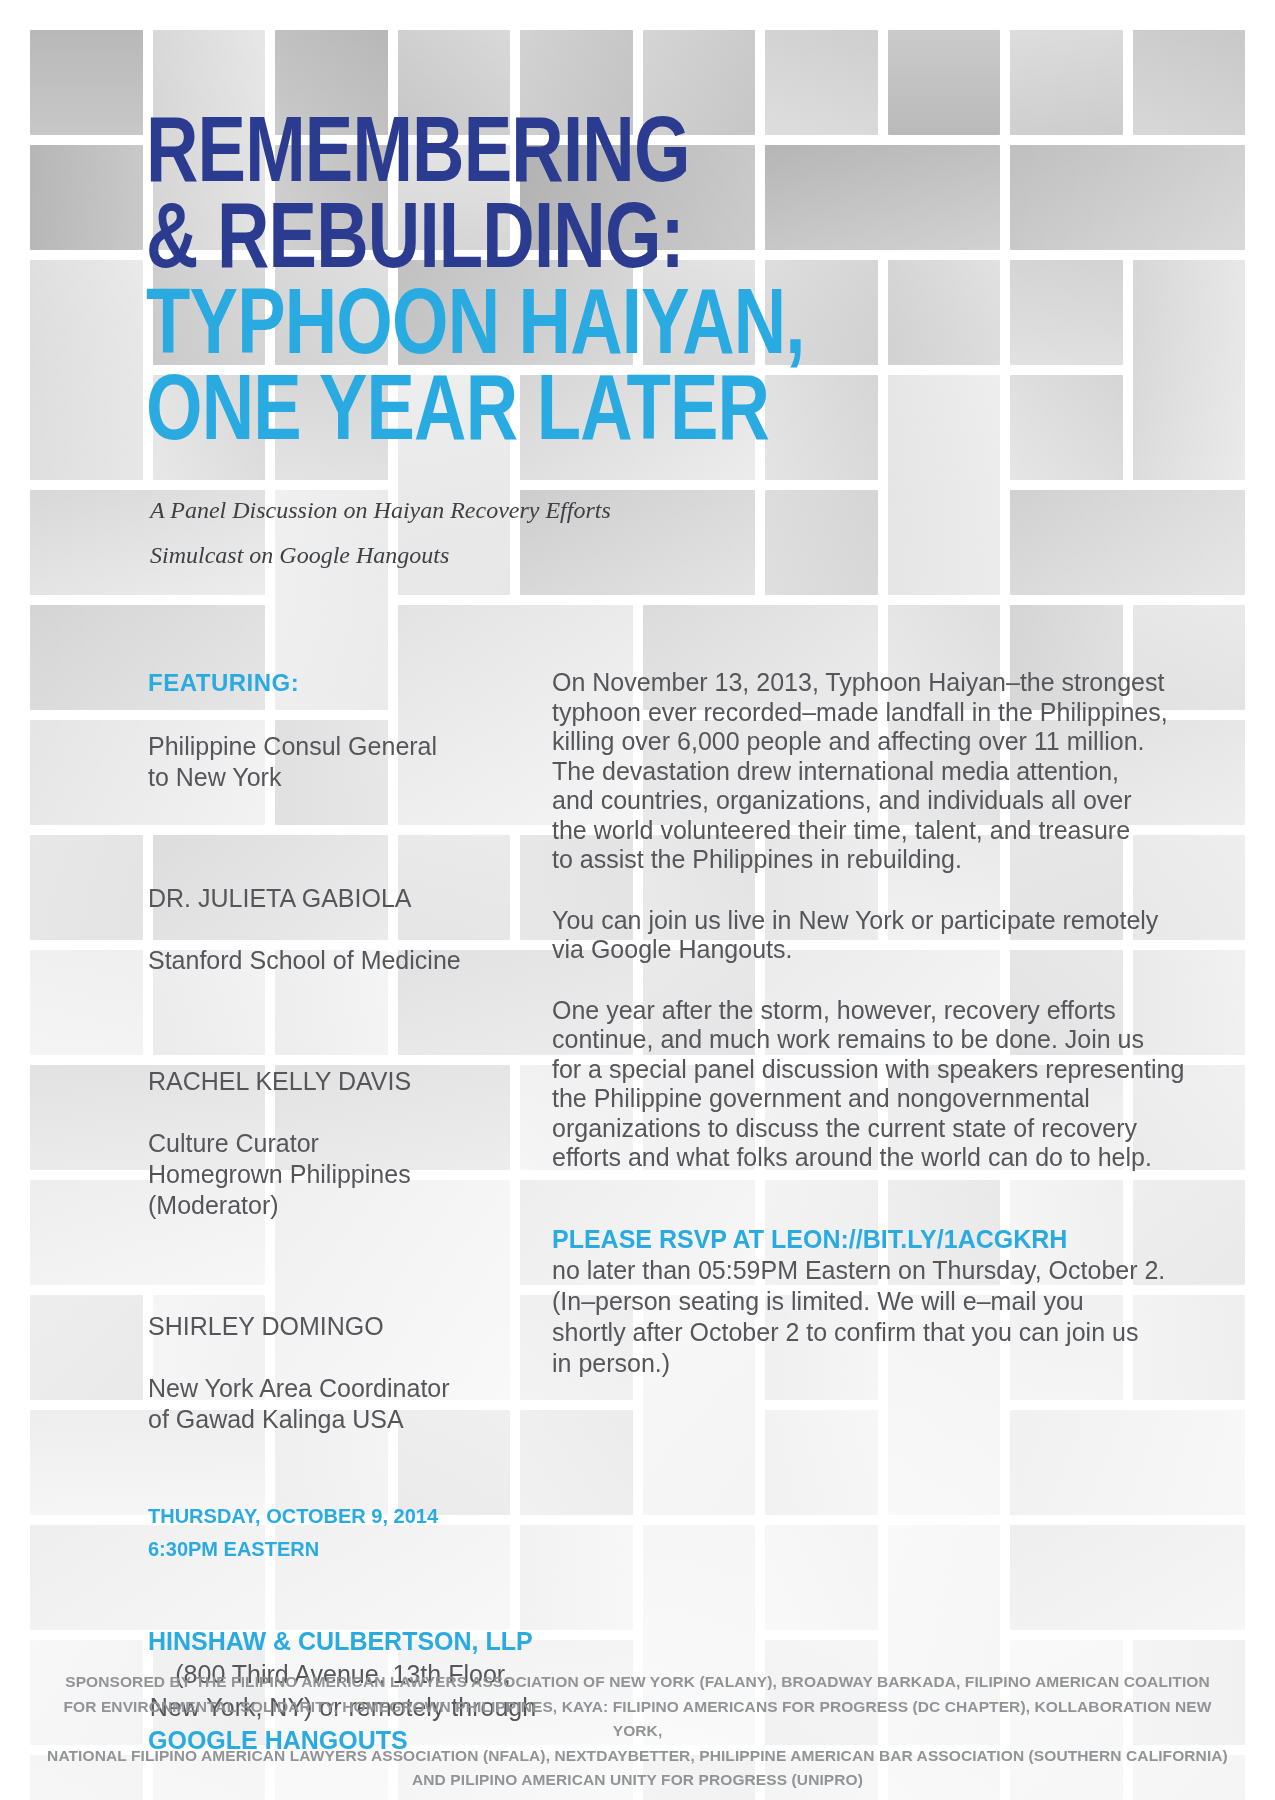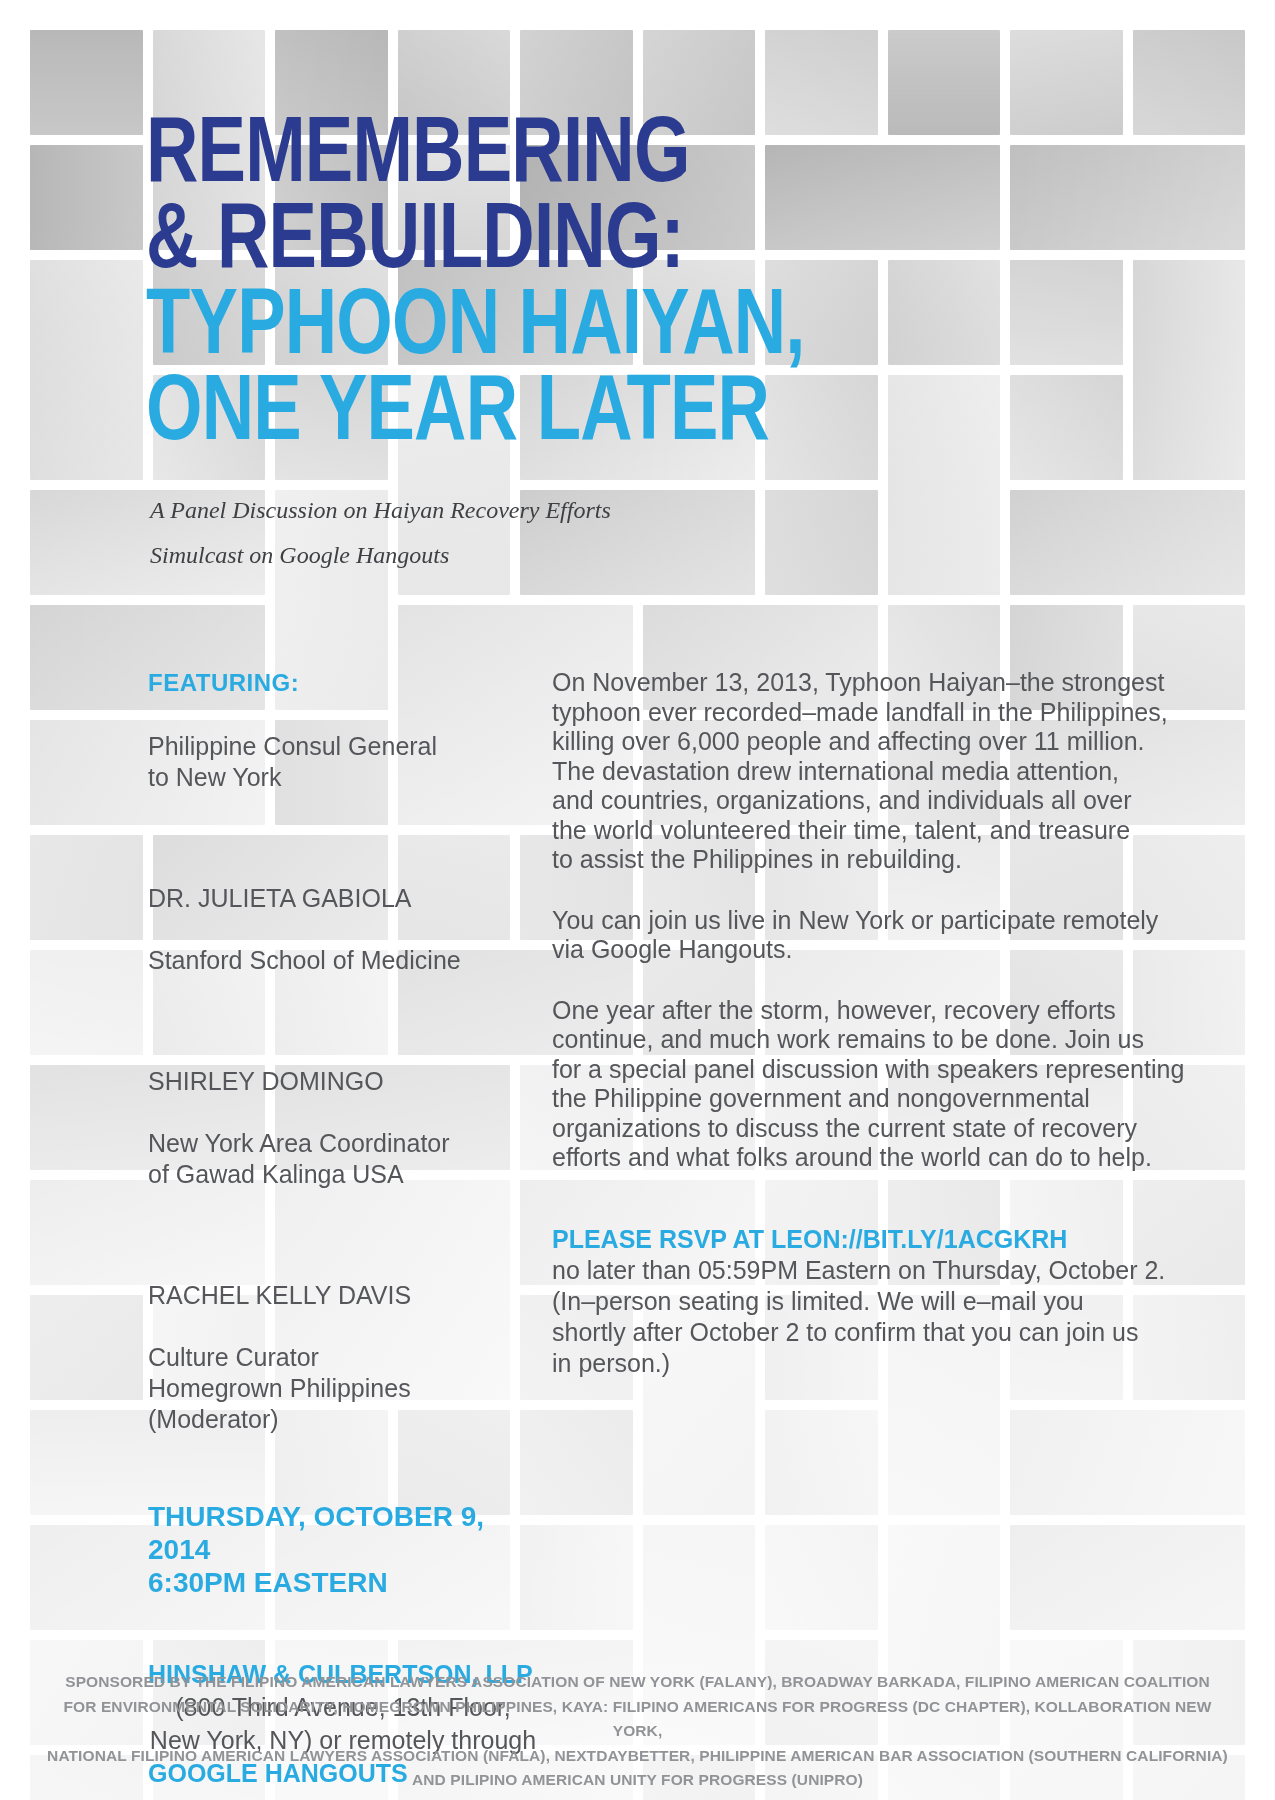--- a/index.html
+++ b/index.html
@@ -85,21 +85,21 @@
     color:var(--body);
     margin:0 0 28px 0;
     white-space:pre-line;
   }
   .speaker-name{display:block;}
   .speaker-role{display:block;white-space:pre-line;}
 
   .schedule{
     margin-top:34px;
     color:var(--cyan);font-weight:700;
-    font-size:28px;line-height:33px;
+    font-size:20px;line-height:33px;
     white-space:pre-line;
   }
   .venue{margin-top:59px;font-size:25px;line-height:33px;}
   .venue-name{color:var(--cyan);font-weight:700;display:block;}
   .venue-address{color:var(--body);display:block;white-space:pre-line;text-align:center;}
   .venue-platform{color:var(--cyan);font-weight:700;display:block;}
 
   .right-col p{
     font-size:25px;line-height:29.5px;
     color:var(--body);
@@ -267,29 +267,29 @@
 
       <div class="speaker">
         <span class="speaker-role">Philippine Consul General
 to New York</span>
       </div>
       <div class="speaker">
         <span class="speaker-name">DR. JULIETA GABIOLA</span>
         <span class="speaker-role">Stanford School of Medicine</span>
       </div>
       <div class="speaker">
-        <span class="speaker-name">SHIRLEY DOMINGO</span>
-        <span class="speaker-role">New York Area Coordinator
-of Gawad Kalinga USA</span>
-      </div>
-      <div class="speaker">
         <span class="speaker-name">RACHEL KELLY DAVIS</span>
         <span class="speaker-role">Culture Curator
 Homegrown Philippines
 (Moderator)</span>
+      </div>
+      <div class="speaker">
+        <span class="speaker-name">SHIRLEY DOMINGO</span>
+        <span class="speaker-role">New York Area Coordinator
+of Gawad Kalinga USA</span>
       </div>
 
       <div class="schedule">THURSDAY, OCTOBER 9, 2014
 6:30PM EASTERN</div>
 
       <div class="venue">
         <span class="venue-name">HINSHAW &amp; CULBERTSON, LLP</span>
         <span class="venue-address">(800 Third Avenue, 13th Floor,
 New York, NY) or remotely through</span>
         <span class="venue-platform">GOOGLE HANGOUTS</span>

